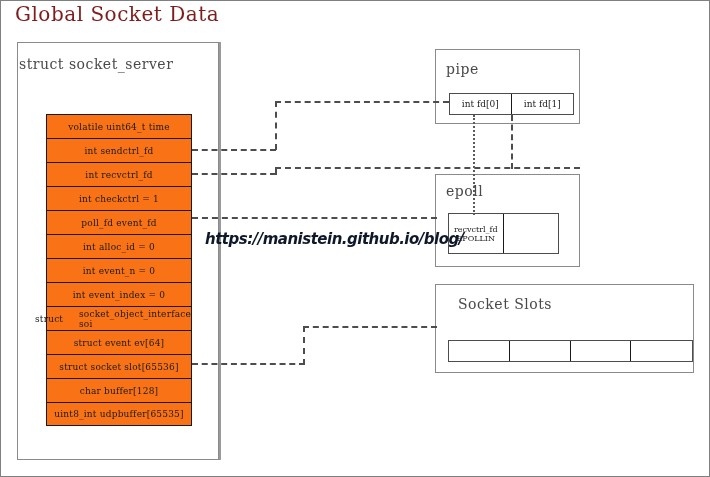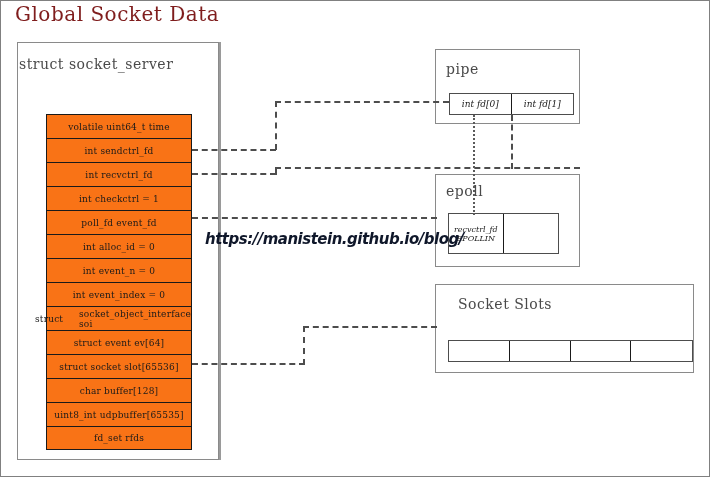--- a/index.html
+++ b/index.html
@@ -97,21 +97,20 @@
     text-align: left;
   }
 
   
   .cell-table {
     position: absolute;
     display: flex;
     border: 1px solid #4d4d4d;
     box-sizing: border-box;
     background: #ffffff;
-    font-style: italic;
   }
   .cell {
     border-right: 1px solid #1a1a1a;
     box-sizing: border-box;
     display: flex;
     flex-direction: column;
     align-items: center;
     justify-content: center;
     font-size: 8px;
     color: #1a1a1a;
@@ -188,21 +187,20 @@
     <div class="field-row">int event_n = 0</div>
     <div class="field-row">int event_index = 0</div>
     <div class="field-row wrap">
       <span>struct</span>
       <span>socket_object_interface soi</span>
     </div>
     <div class="field-row">struct event ev[64]</div>
     <div class="field-row">struct socket slot[65536]</div>
     <div class="field-row">char buffer[128]</div>
     <div class="field-row">uint8_int udpbuffer[65535]</div>
-    <div class="field-row">fd_set rfds</div>
   </div>
 
   <div class="group-box" id="pipe-box"></div>
   <div class="group-title" id="pipe-title">pipe</div>
   <div class="cell-table" id="pipe-table">
     <div class="cell">int fd[0]</div>
     <div class="cell">int fd[1]</div>
   </div>
 
   <div class="group-box" id="epoll-box"></div>

